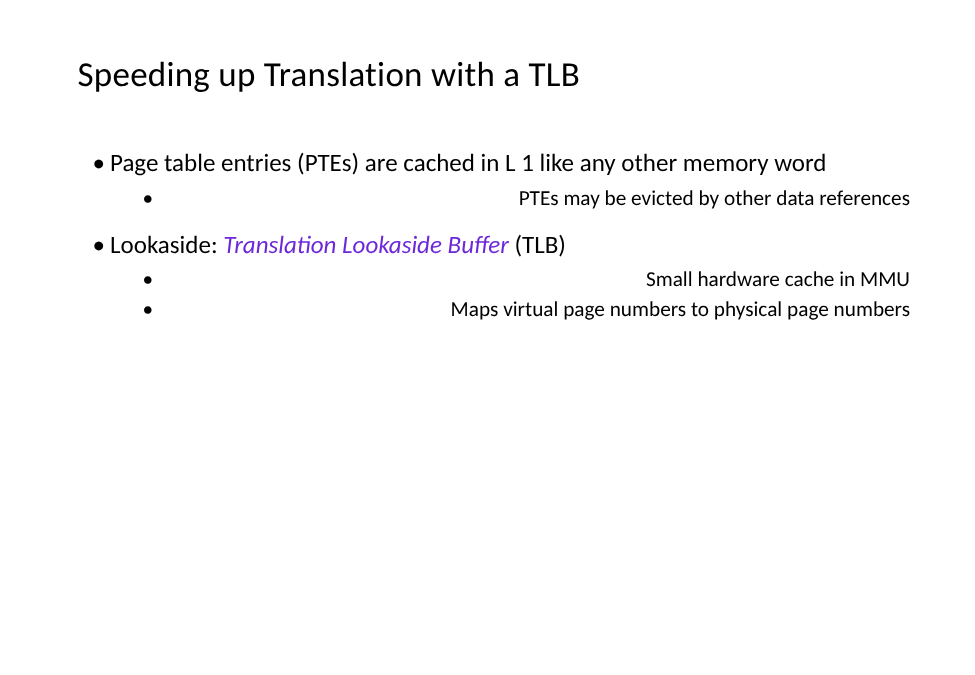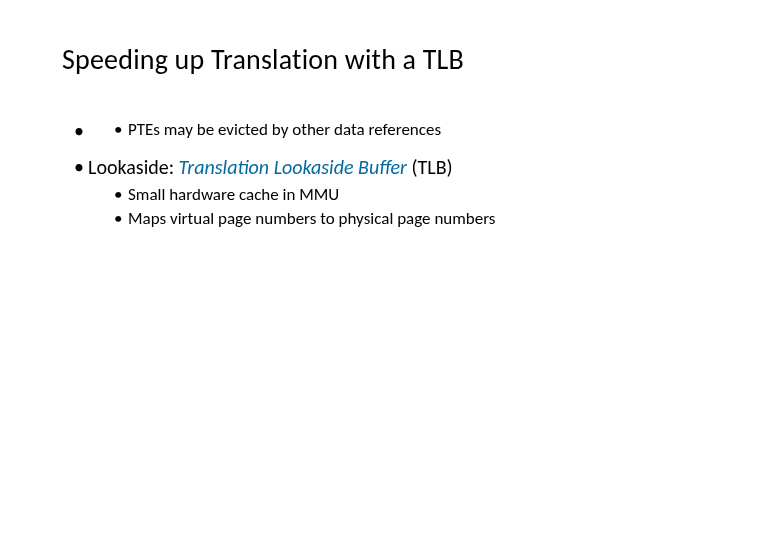--- a/index.html
+++ b/index.html
@@ -45,42 +45,44 @@
     list-style: none;
     padding-left: 26px;
     margin: 4px 0 14px 0;
   }
   ul.level2 > li {
     position: relative;
     padding-left: 14px;
     font-size: 17px;
     line-height: 1.3;
     margin-bottom: 2px;
+    text-align: right;
   }
   ul.level2 > li::before {
     content: "•";
     position: absolute;
     left: 0;
     top: 0;
   }
   .emph {
     font-style: italic;
-    color: #0369a1;
+    color: #6d28d9;
   }
 </style>
 </head>
 <body>
 
 <div class="slide">
 
   <div class="title">Speeding up Translation with a TLB</div>
 
   <ul class="level1">
 
     <li>
+      <span>Page table entries (PTEs) are cached in L 1 like any other memory word</span>
       <ul class="level2">
         <li>PTEs may be evicted by other data references</li>
       </ul>
     </li>
 
     <li>
       <span>Lookaside: </span><span class="emph">Translation Lookaside Buffer</span><span> (TLB)</span>
       <ul class="level2">
         <li>Small hardware cache in MMU</li>
         <li>Maps virtual page numbers to  physical page numbers</li>

